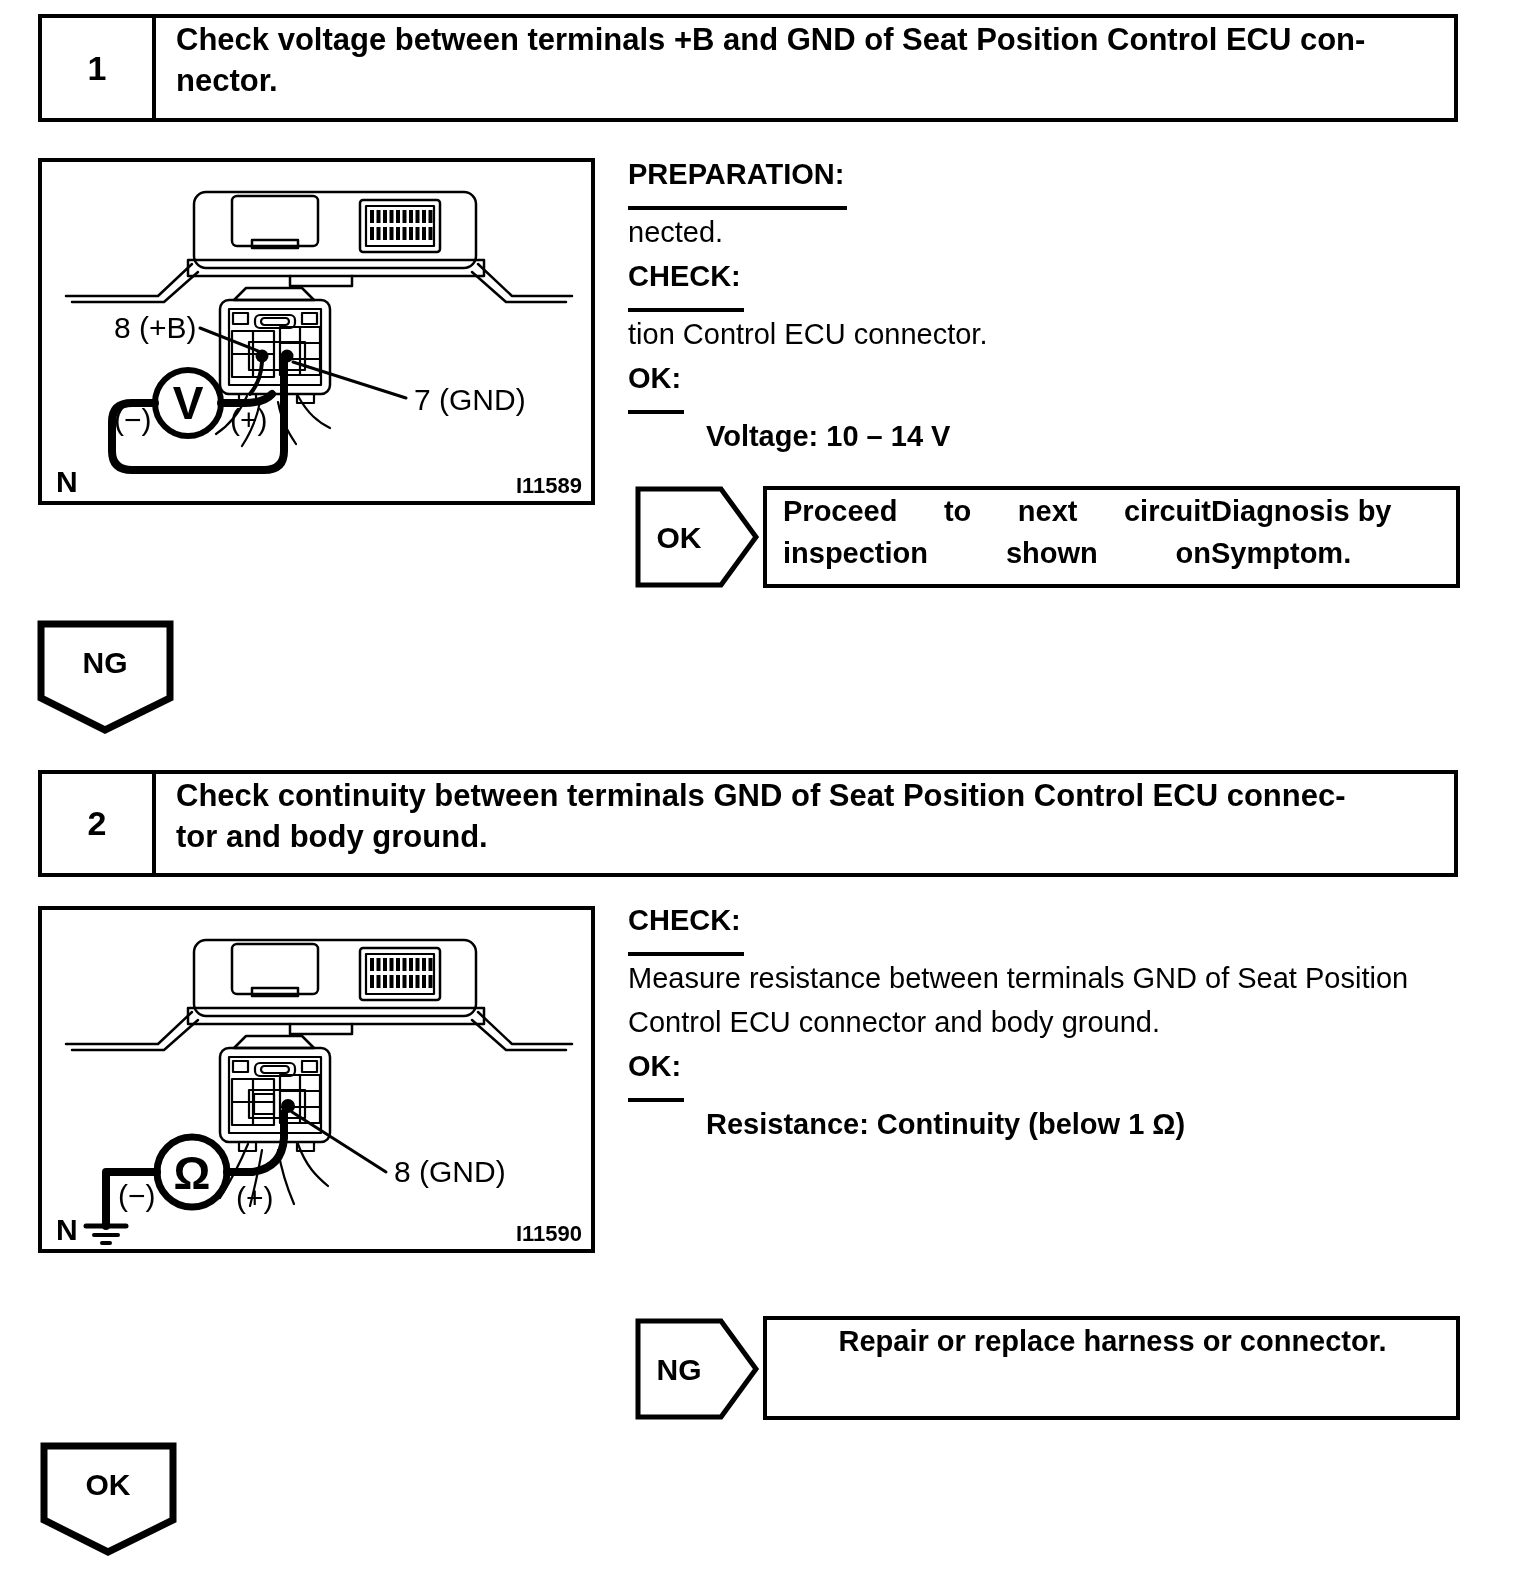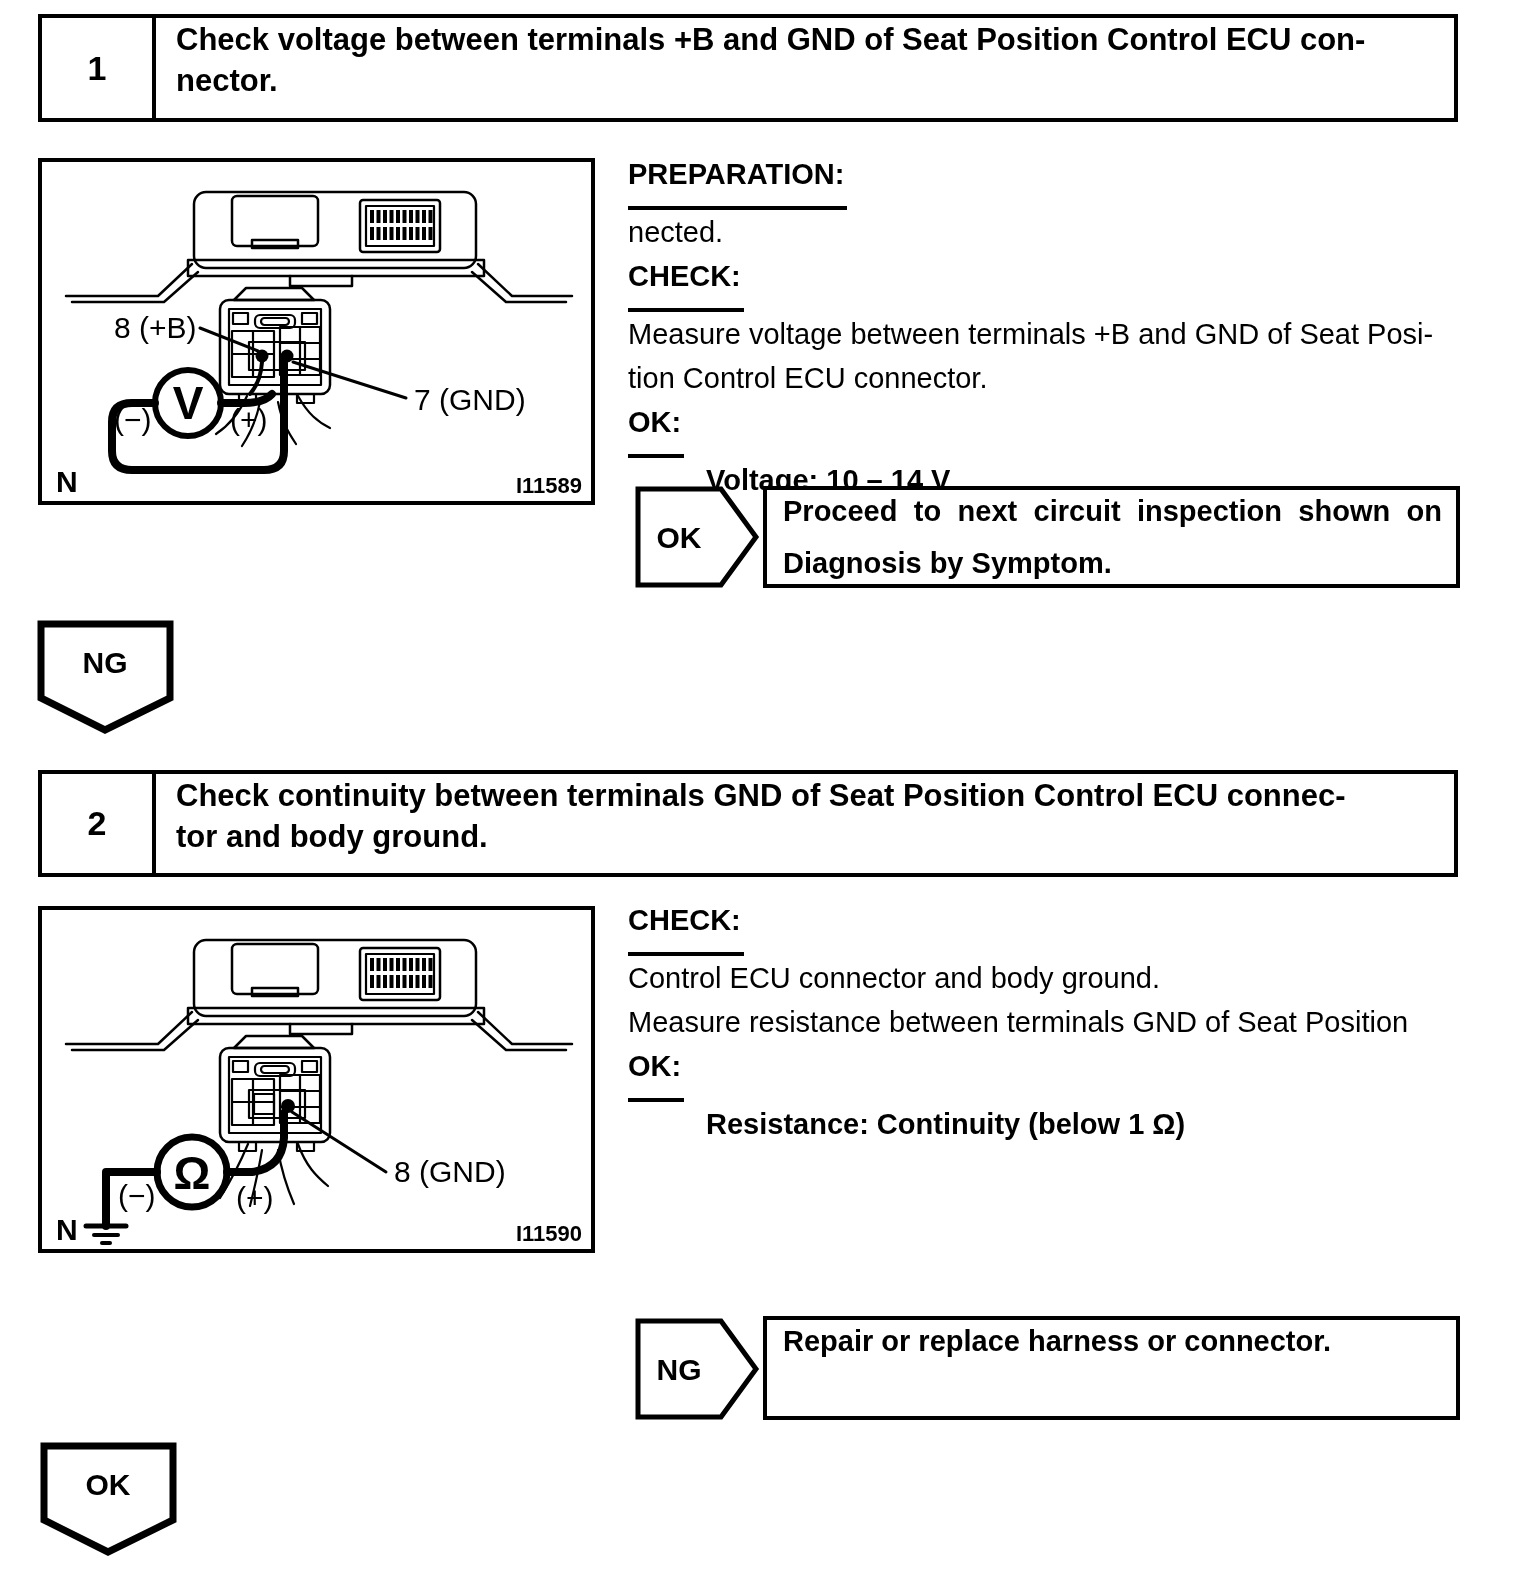--- a/index.html
+++ b/index.html
@@ -13,22 +13,22 @@
             justify-content:center;font-weight:bold;font-size:34px;}
   .step-title{flex:1;padding:1px 0 0 20px;font-weight:bold;font-size:31px;line-height:41px;}
   .nowrap{white-space:nowrap;}
 
   
   .txtcol{width:862px;font-size:29px;line-height:44px;}
   .h-u{font-weight:bold;display:inline-block;border-bottom:4px solid #000;padding:0 3px 10px 0;}
   .spec{font-weight:bold;padding-left:78px;}
 
   
-  .result-box{border:4px solid #000;box-sizing:border-box;display:flex;flex-direction:column;
-              justify-content:space-between;padding:0 14px 0 16px;font-weight:bold;font-size:29px;
+  .result-box{border:4px solid #000;box-sizing:border-box;display:flex;flex-direction:row;
+              justify-content:center;padding:0 14px 0 16px;font-weight:bold;font-size:29px;
               line-height:42px;background:#fff;}
   .just{text-align:justify;text-align-last:justify;}
 
   
   .badge-text{font:bold 30px "Liberation Sans",sans-serif;fill:#000;}
 
   
   .fig{border:4px solid #000;box-sizing:border-box;background:#fff;}
   .d-stroke{stroke:#000;fill:none;stroke-width:2.5;stroke-linejoin:round;stroke-linecap:round;}
   .d-thin{stroke-width:2.2;}
@@ -111,21 +111,20 @@
       <text class="d-label" x="188" y="268">(+)</text>
       <text class="d-corner" x="14" y="330">N</text>
       <text class="d-figid" x="540" y="331" text-anchor="end">I11589</text>
     </svg>
   </div>
 
   <div class="abs txtcol" style="left:628px;top:152px;">
     <div><span class="h-u">PREPARATION:</span></div>
     <div class="nowrap">nected.</div>
     <div><span class="h-u">CHECK:</span></div>
-    <div class="nowrap">Measure voltage between terminals +B and GND of Seat Posi-</div>
     <div class="nowrap">tion Control ECU connector.</div>
     <div><span class="h-u">OK:</span></div>
     <div class="spec nowrap">Voltage: 10 – 14 V</div>
   </div>
 
   <svg class="abs" style="left:635px;top:486px;" width="126" height="102" viewBox="0 0 126 102">
     <polygon points="3,3 86,3 121,51 86,99 3,99" fill="#fff" stroke="#000" stroke-width="5" stroke-linejoin="miter"></polygon>
     <text class="badge-text" x="44" y="62" text-anchor="middle">OK</text>
   </svg>
   <div class="abs result-box" style="left:763px;top:486px;width:697px;height:102px;">
@@ -203,22 +202,22 @@
       <text class="d-label" x="352" y="272">8 (GND)</text>
       <text class="d-label" x="76" y="296">(−)</text>
       <text class="d-label" x="194" y="298">(+)</text>
       <text class="d-corner" x="14" y="330">N</text>
       <text class="d-figid" x="540" y="331" text-anchor="end">I11590</text>
     </svg>
   </div>
 
   <div class="abs txtcol" style="left:628px;top:898px;">
     <div><span class="h-u">CHECK:</span></div>
+    <div class="nowrap">Measure resistance between terminals GND of Seat Position</div>
     <div class="nowrap">Control ECU connector and body ground.</div>
-    <div class="nowrap">Measure resistance between terminals GND of Seat Position</div>
     <div><span class="h-u">OK:</span></div>
     <div class="spec nowrap">Resistance: Continuity (below 1 Ω)</div>
   </div>
 
   <svg class="abs" style="left:635px;top:1318px;" width="126" height="102" viewBox="0 0 126 102">
     <polygon points="3,3 86,3 121,51 86,99 3,99" fill="#fff" stroke="#000" stroke-width="5" stroke-linejoin="miter"></polygon>
     <text class="badge-text" x="44" y="62" text-anchor="middle">NG</text>
   </svg>
   <div class="abs result-box" style="left:763px;top:1316px;width:697px;height:104px;">
     <div>Repair or replace harness or connector.</div>

